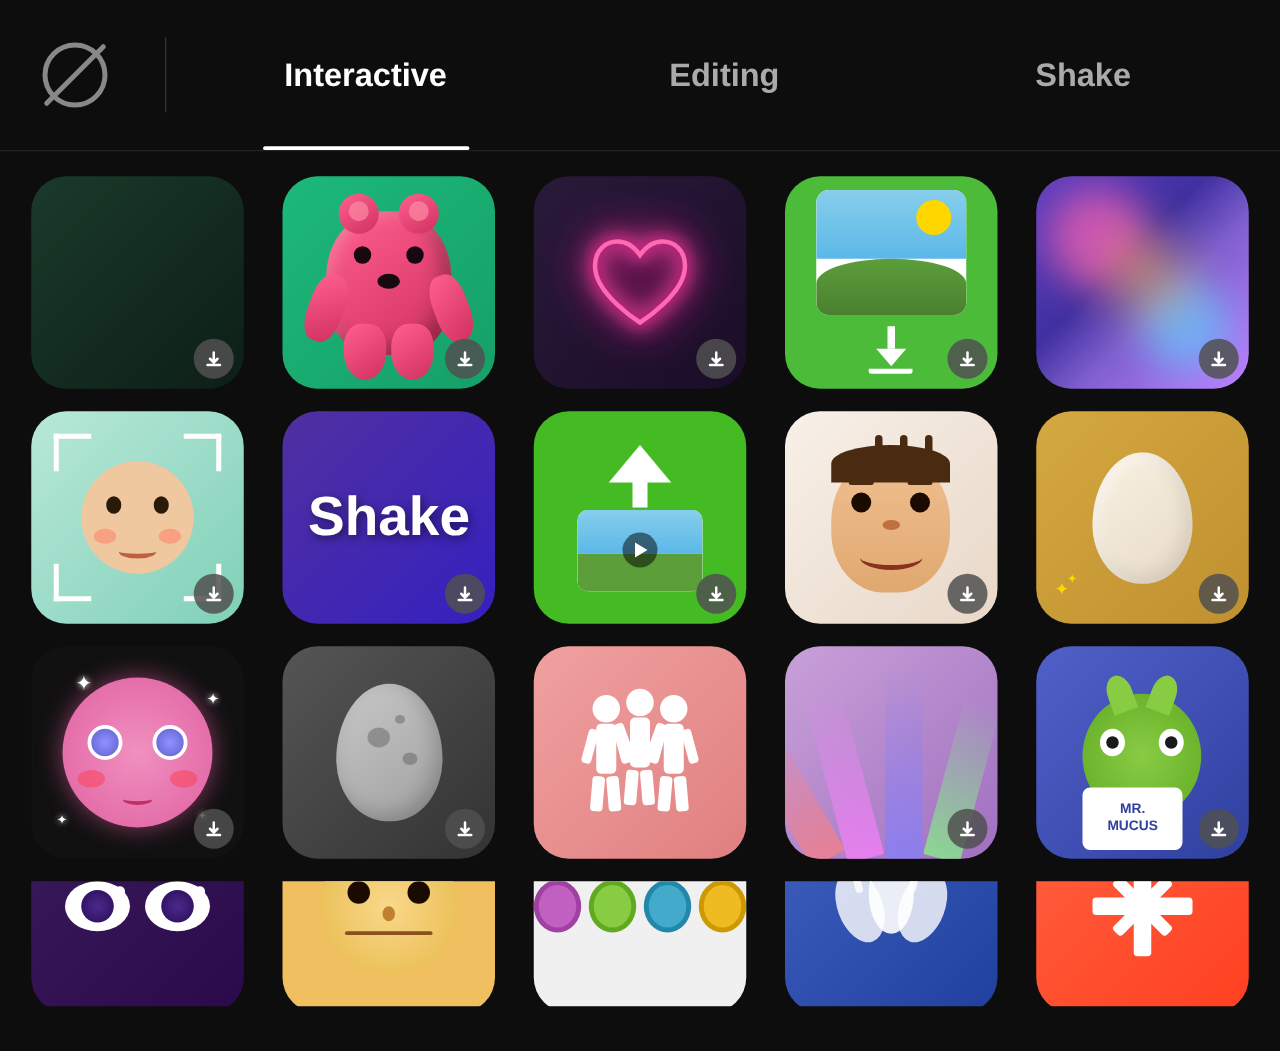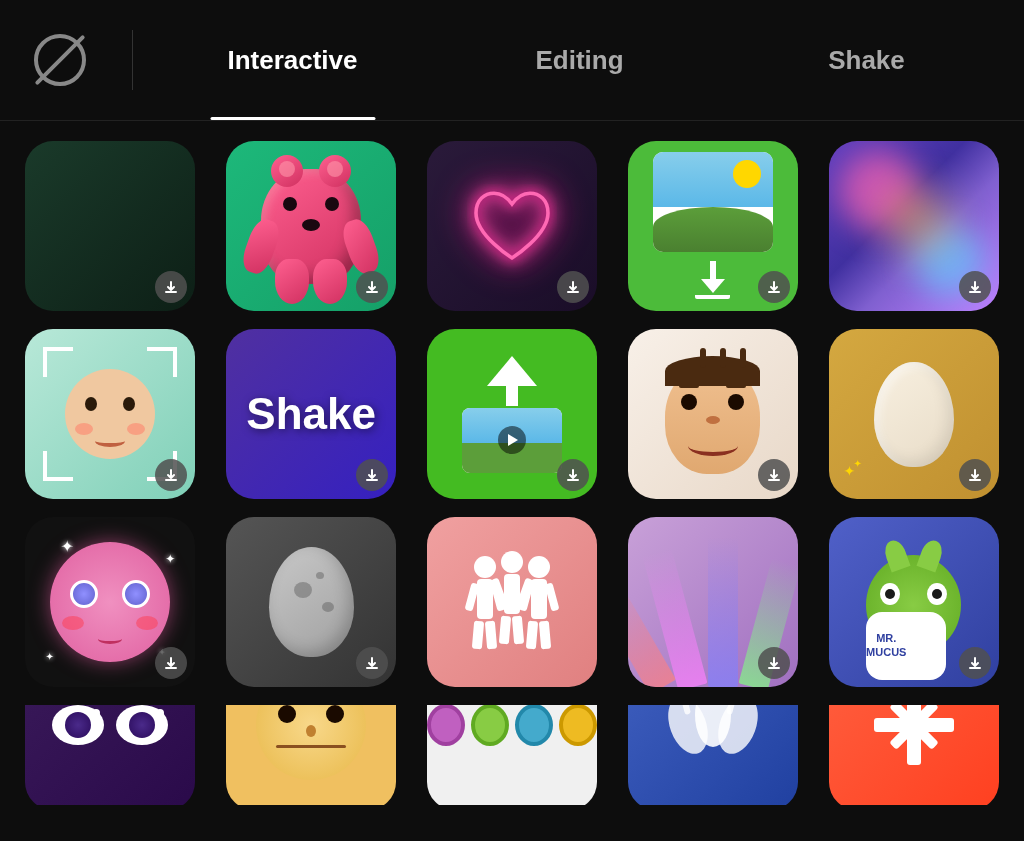--- a/index.html
+++ b/index.html
@@ -647,24 +647,24 @@
     .mucus-leaf-l, .mucus-leaf-r {
       position: absolute;
       width: 20px; height: 30px;
       background: #88cc44;
       border-radius: 50% 50% 0 0;
       top: -15px;
     }
     .mucus-leaf-l { left: 20px; transform: rotate(-20deg); }
     .mucus-leaf-r { right: 20px; transform: rotate(20deg); }
     .mucus-body {
-      width: 80px; height: 68px;
-      background: #fff;
-      border-radius: 16px;
-      display: flex; align-items: center; justify-content: flex-start;
+      width: 80px; height: 50px;
+      background: #fff;
+      border-radius: 6px;
+      display: flex; align-items: center; justify-content: center;
       position: absolute;
       bottom: -25px;
     }
     .mucus-text {
       font-size: 11px;
       font-weight: 700;
       color: #3040a0;
       text-align: center;
       line-height: 1.2;
     }

